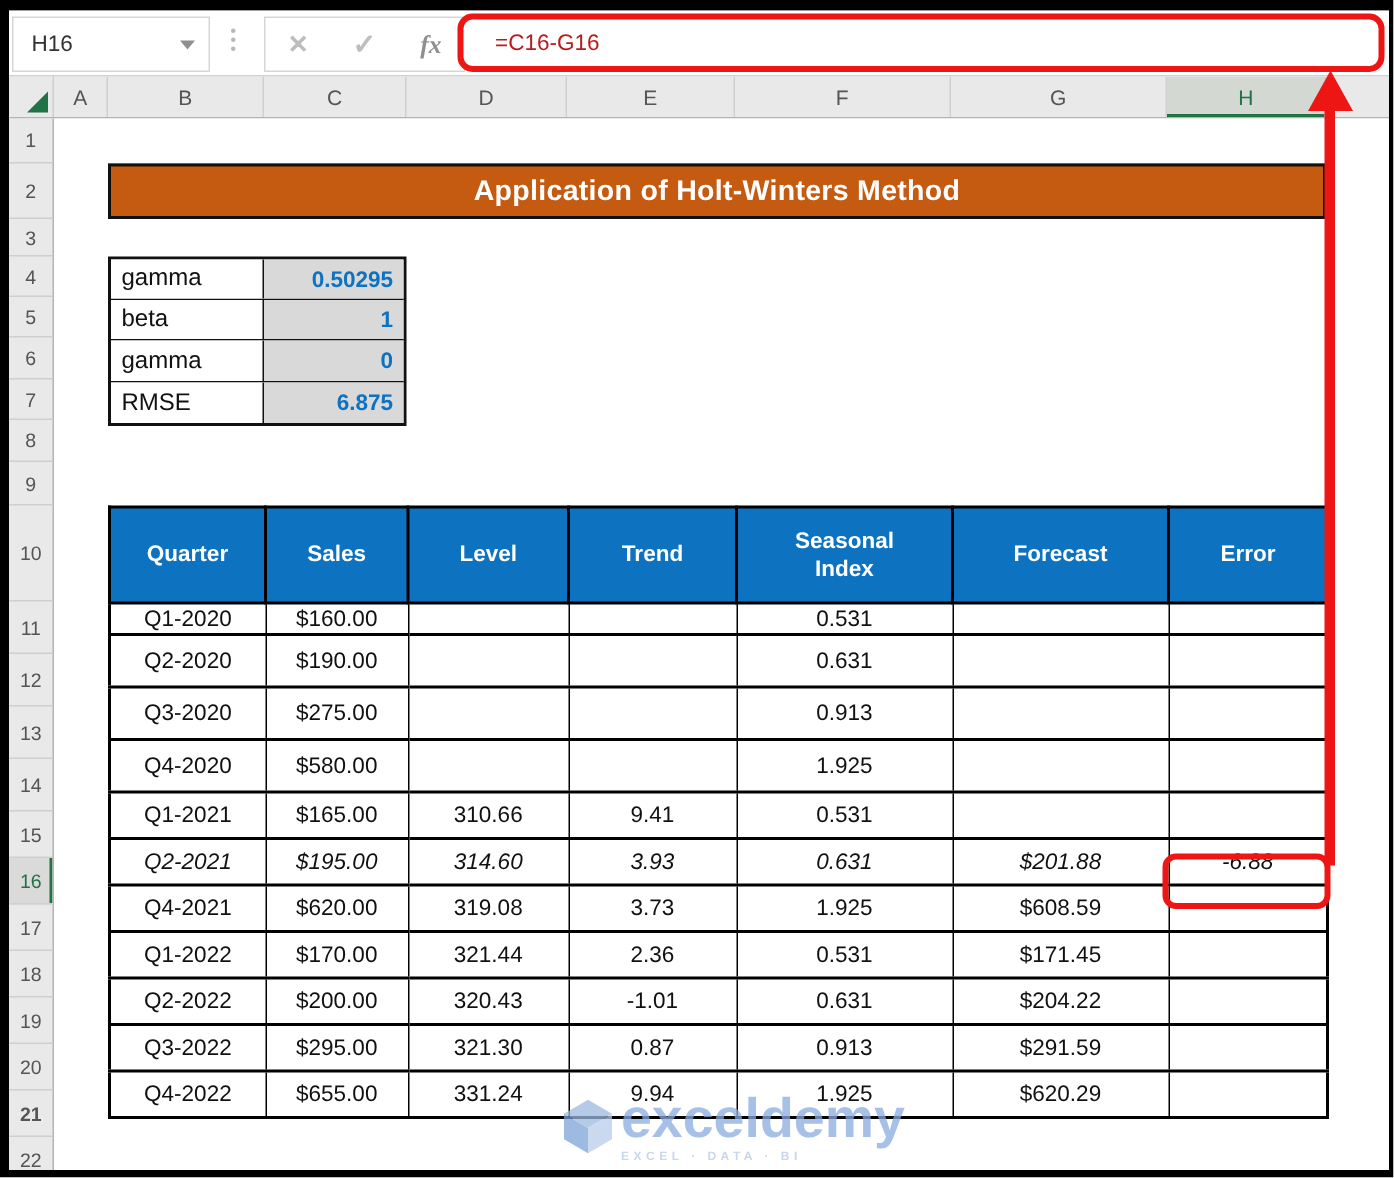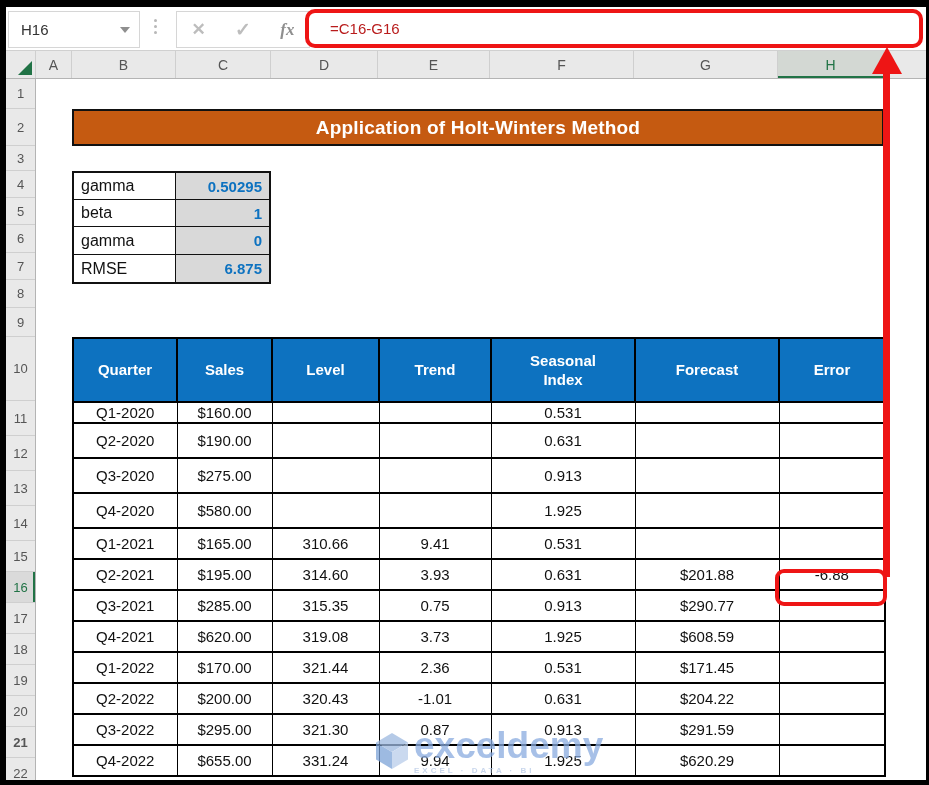--- a/index.html
+++ b/index.html
@@ -220,37 +220,28 @@
             </tr>
             <tr style="height: 31px;">
               <td>Q1-2021</td>
               <td>$165.00</td>
               <td>310.66</td>
               <td>9.41</td>
               <td>0.531</td>
               <td></td>
               <td></td>
             </tr>
-            <tr style="height: 31px;">
+            <tr style="height: 31px; font-style: italic;">
               <td>Q2-2021</td>
               <td>$195.00</td>
               <td>314.60</td>
               <td>3.93</td>
               <td>0.631</td>
               <td>$201.88</td>
               <td>-6.88</td>
-            </tr>
-            <tr style="height: 31px;">
-              <td>Q3-2021</td>
-              <td>$285.00</td>
-              <td>315.35</td>
-              <td>0.75</td>
-              <td>0.913</td>
-              <td>$290.77</td>
-              <td></td>
             </tr>
             <tr style="height: 31px;">
               <td>Q4-2021</td>
               <td>$620.00</td>
               <td>319.08</td>
               <td>3.73</td>
               <td>1.925</td>
               <td>$608.59</td>
               <td></td>
             </tr>

